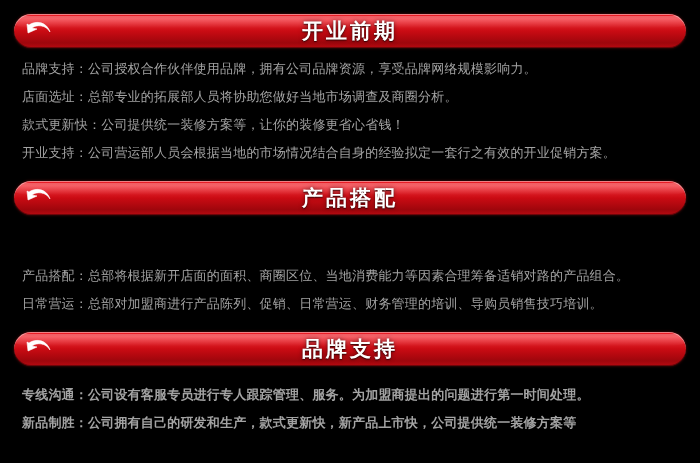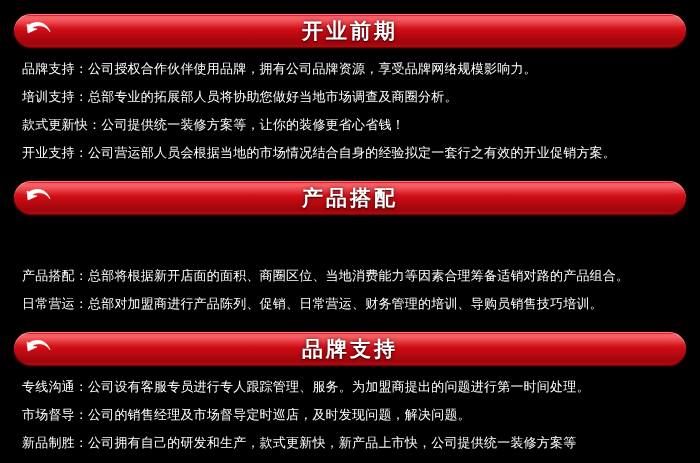--- a/index.html
+++ b/index.html
@@ -79,52 +79,52 @@
   }
   .arrow-badge svg { display: block; }
 
   .items {
     padding: 10px 22px 6px 22px;
   }
   .item {
     display: block;
     font-size: 13px;
     line-height: 17px;
-    color: #ffffff;
+    color: #a3a3a3;
     margin: 0 0 11px 0;
     white-space: nowrap;
     letter-spacing: 0.2px;
   }
   .item:last-child { margin-bottom: 0; }
 
   .sec1 { padding-top: 14px; }
   .sec2 { padding-top: 14px; }
   .sec3 { padding-top: 14px; }
 
   .s1-items { padding-top: 12px; }
   .s2-items { padding-top: 12px; margin-top: 40px; }
-  .s3-items { padding-top: 12px; }
+  .s3-items { padding-top: 20px; font-weight: bold; }
 </style>
 </head>
 <body>
 
 <div class="page">
 
   <div class="section sec1">
     <div class="banner">
       <span class="arrow-badge">
         <svg width="30" height="30" viewBox="0 0 30 30" aria-hidden="true">
           <path d="M5 9 C12 4 23 6 26 16 C22 9 13 8 8 12 L13 13 L4 17 L3 8 Z" fill="#ffffff" stroke="#ffffff" stroke-width="0.6"></path>
         </svg>
       </span>
       <span class="banner-title">开业前期</span>
     </div>
     <div class="items s1-items">
       <div class="item">品牌支持：公司授权合作伙伴使用品牌，拥有公司品牌资源，享受品牌网络规模影响力。</div>
-      <div class="item">培训支持：总部专业的拓展部人员将协助您做好当地市场调查及商圈分析。</div>
+      <div class="item">店面选址：总部专业的拓展部人员将协助您做好当地市场调查及商圈分析。</div>
       <div class="item">款式更新快：公司提供统一装修方案等，让你的装修更省心省钱！</div>
       <div class="item">开业支持：公司营运部人员会根据当地的市场情况结合自身的经验拟定一套行之有效的开业促销方案。</div>
     </div>
   </div>
 
   <div class="section sec2">
     <div class="banner">
       <span class="arrow-badge">
         <svg width="30" height="30" viewBox="0 0 30 30" aria-hidden="true">
           <path d="M5 9 C12 4 23 6 26 16 C22 9 13 8 8 12 L13 13 L4 17 L3 8 Z" fill="#ffffff" stroke="#ffffff" stroke-width="0.6"></path>
@@ -142,18 +142,17 @@
     <div class="banner">
       <span class="arrow-badge">
         <svg width="30" height="30" viewBox="0 0 30 30" aria-hidden="true">
           <path d="M5 9 C12 4 23 6 26 16 C22 9 13 8 8 12 L13 13 L4 17 L3 8 Z" fill="#ffffff" stroke="#ffffff" stroke-width="0.6"></path>
         </svg>
       </span>
       <span class="banner-title">品牌支持</span>
     </div>
     <div class="items s3-items">
       <div class="item">专线沟通：公司设有客服专员进行专人跟踪管理、服务。为加盟商提出的问题进行第一时间处理。</div>
-      <div class="item">市场督导：公司的销售经理及市场督导定时巡店，及时发现问题，解决问题。</div>
       <div class="item">新品制胜：公司拥有自己的研发和生产，款式更新快，新产品上市快，公司提供统一装修方案等</div>
     </div>
   </div>
 
 </div>
 
 </body></html>

